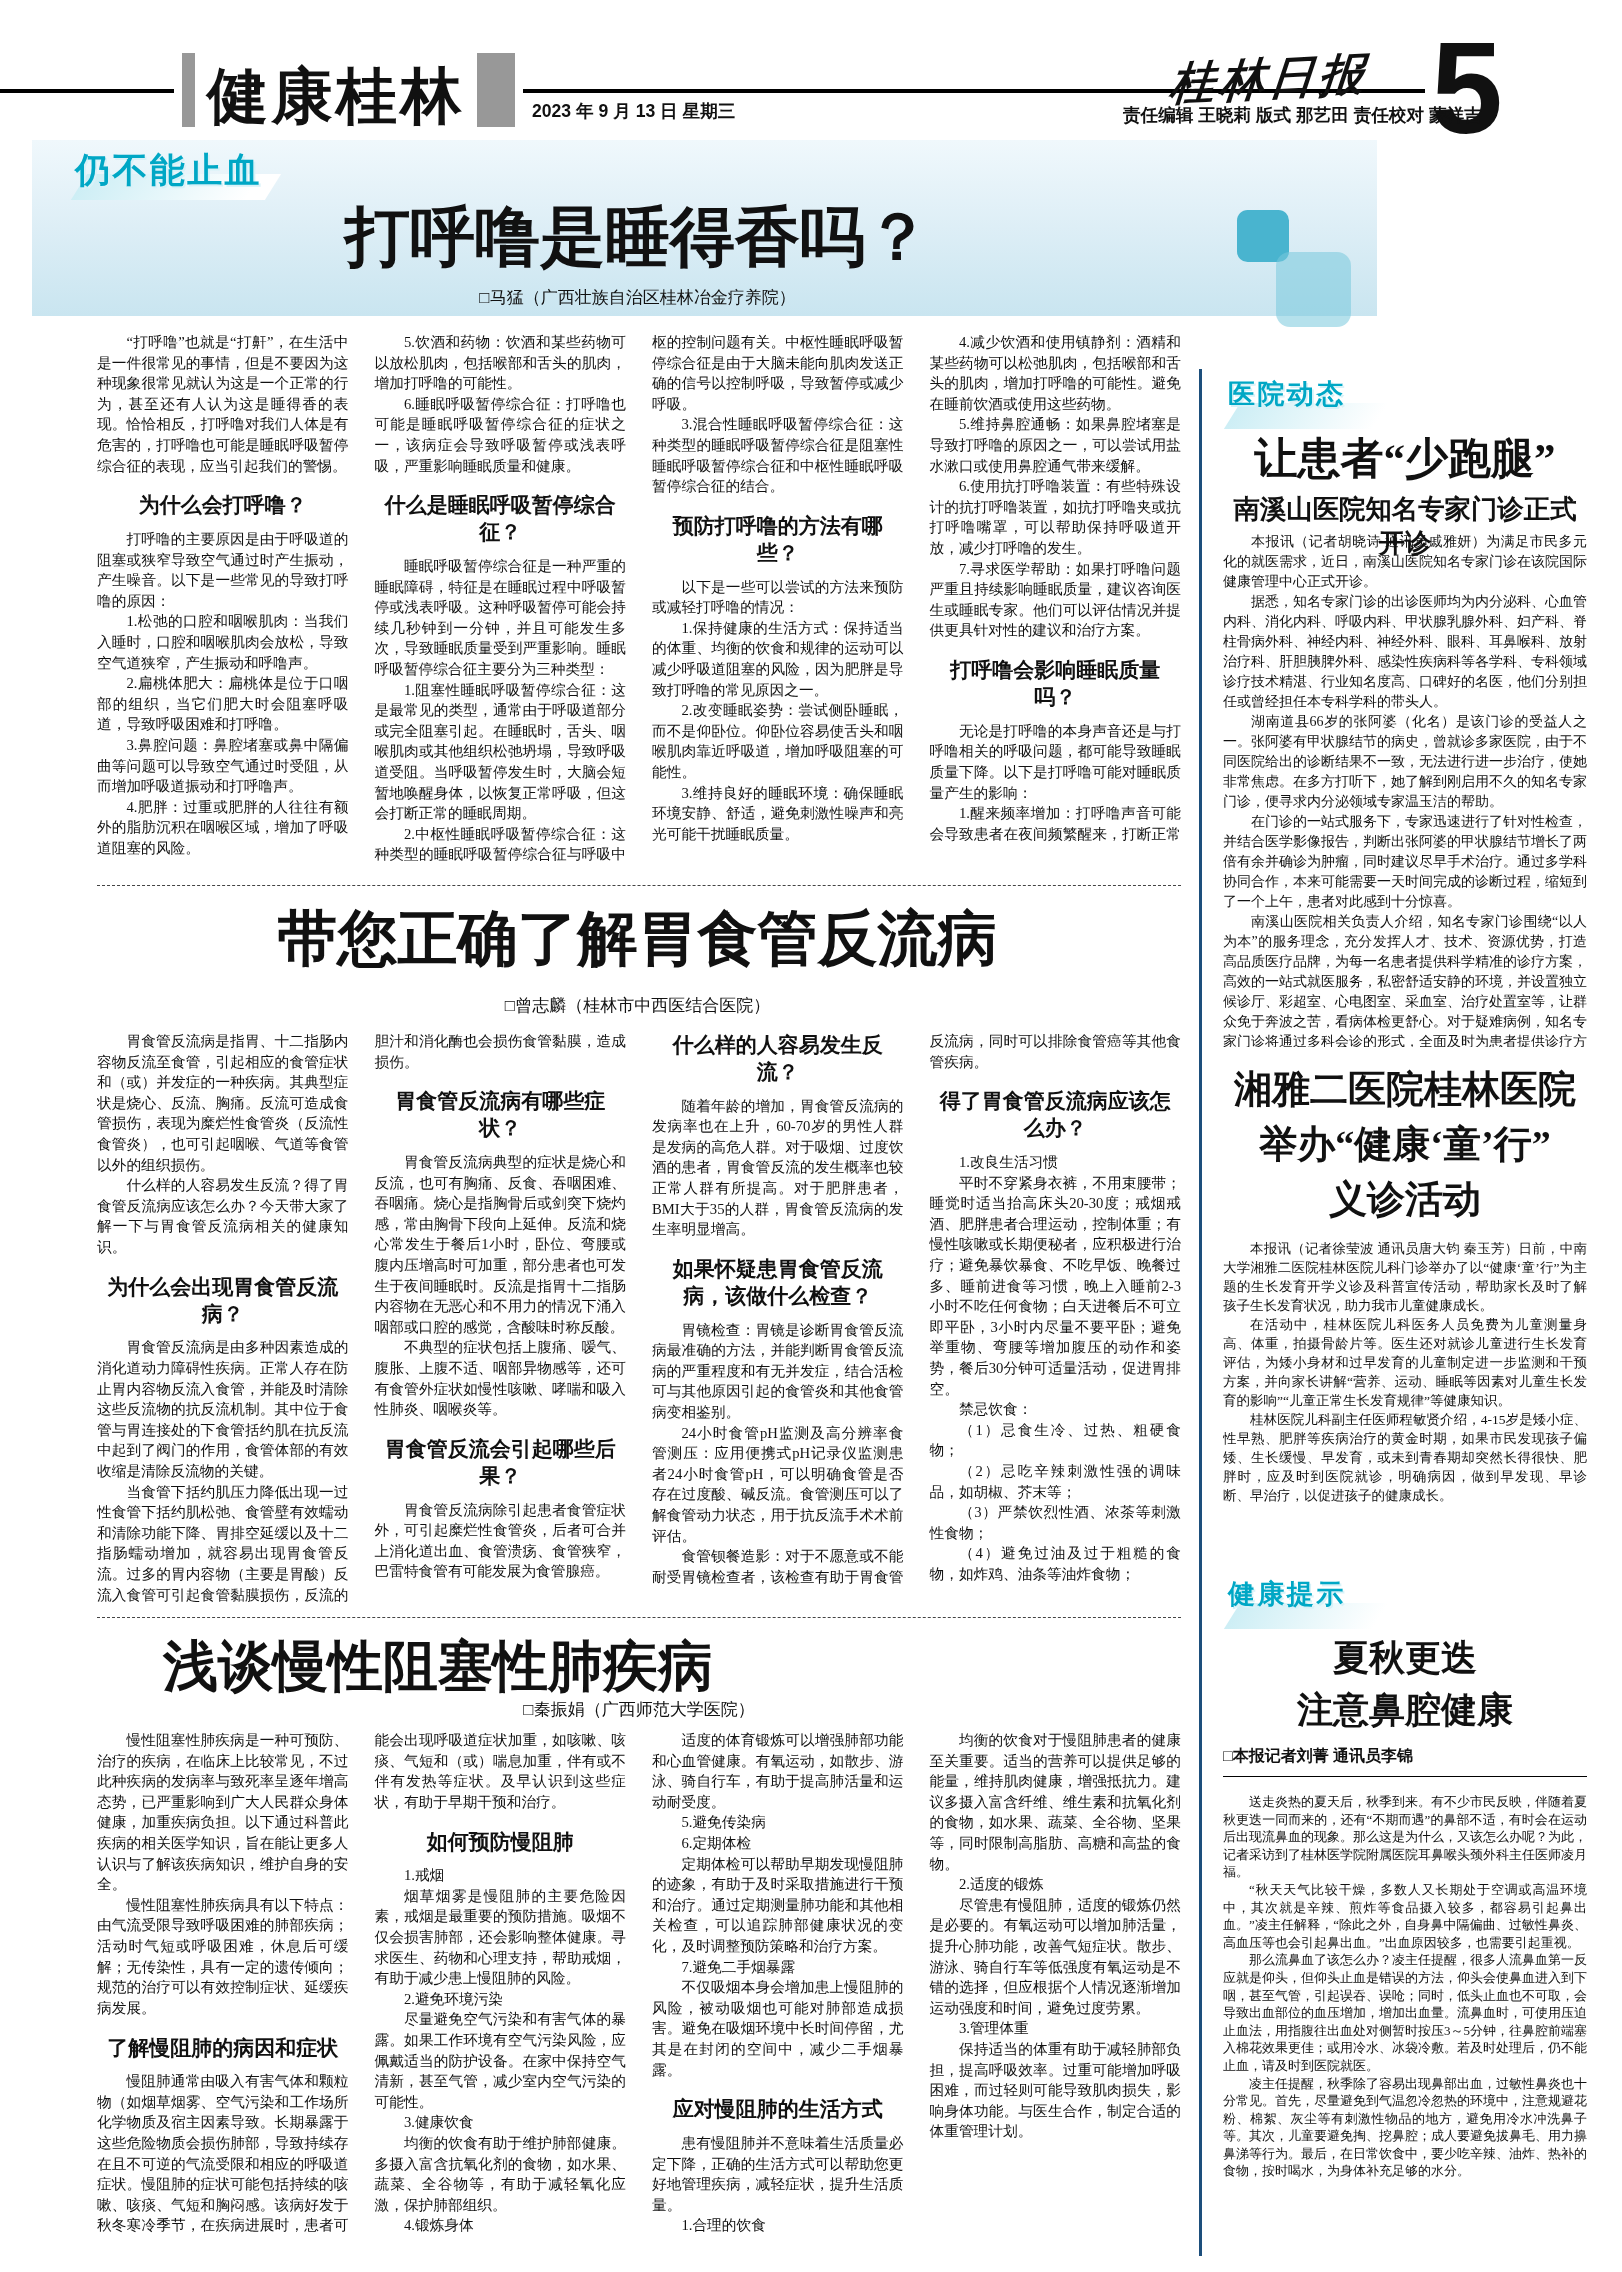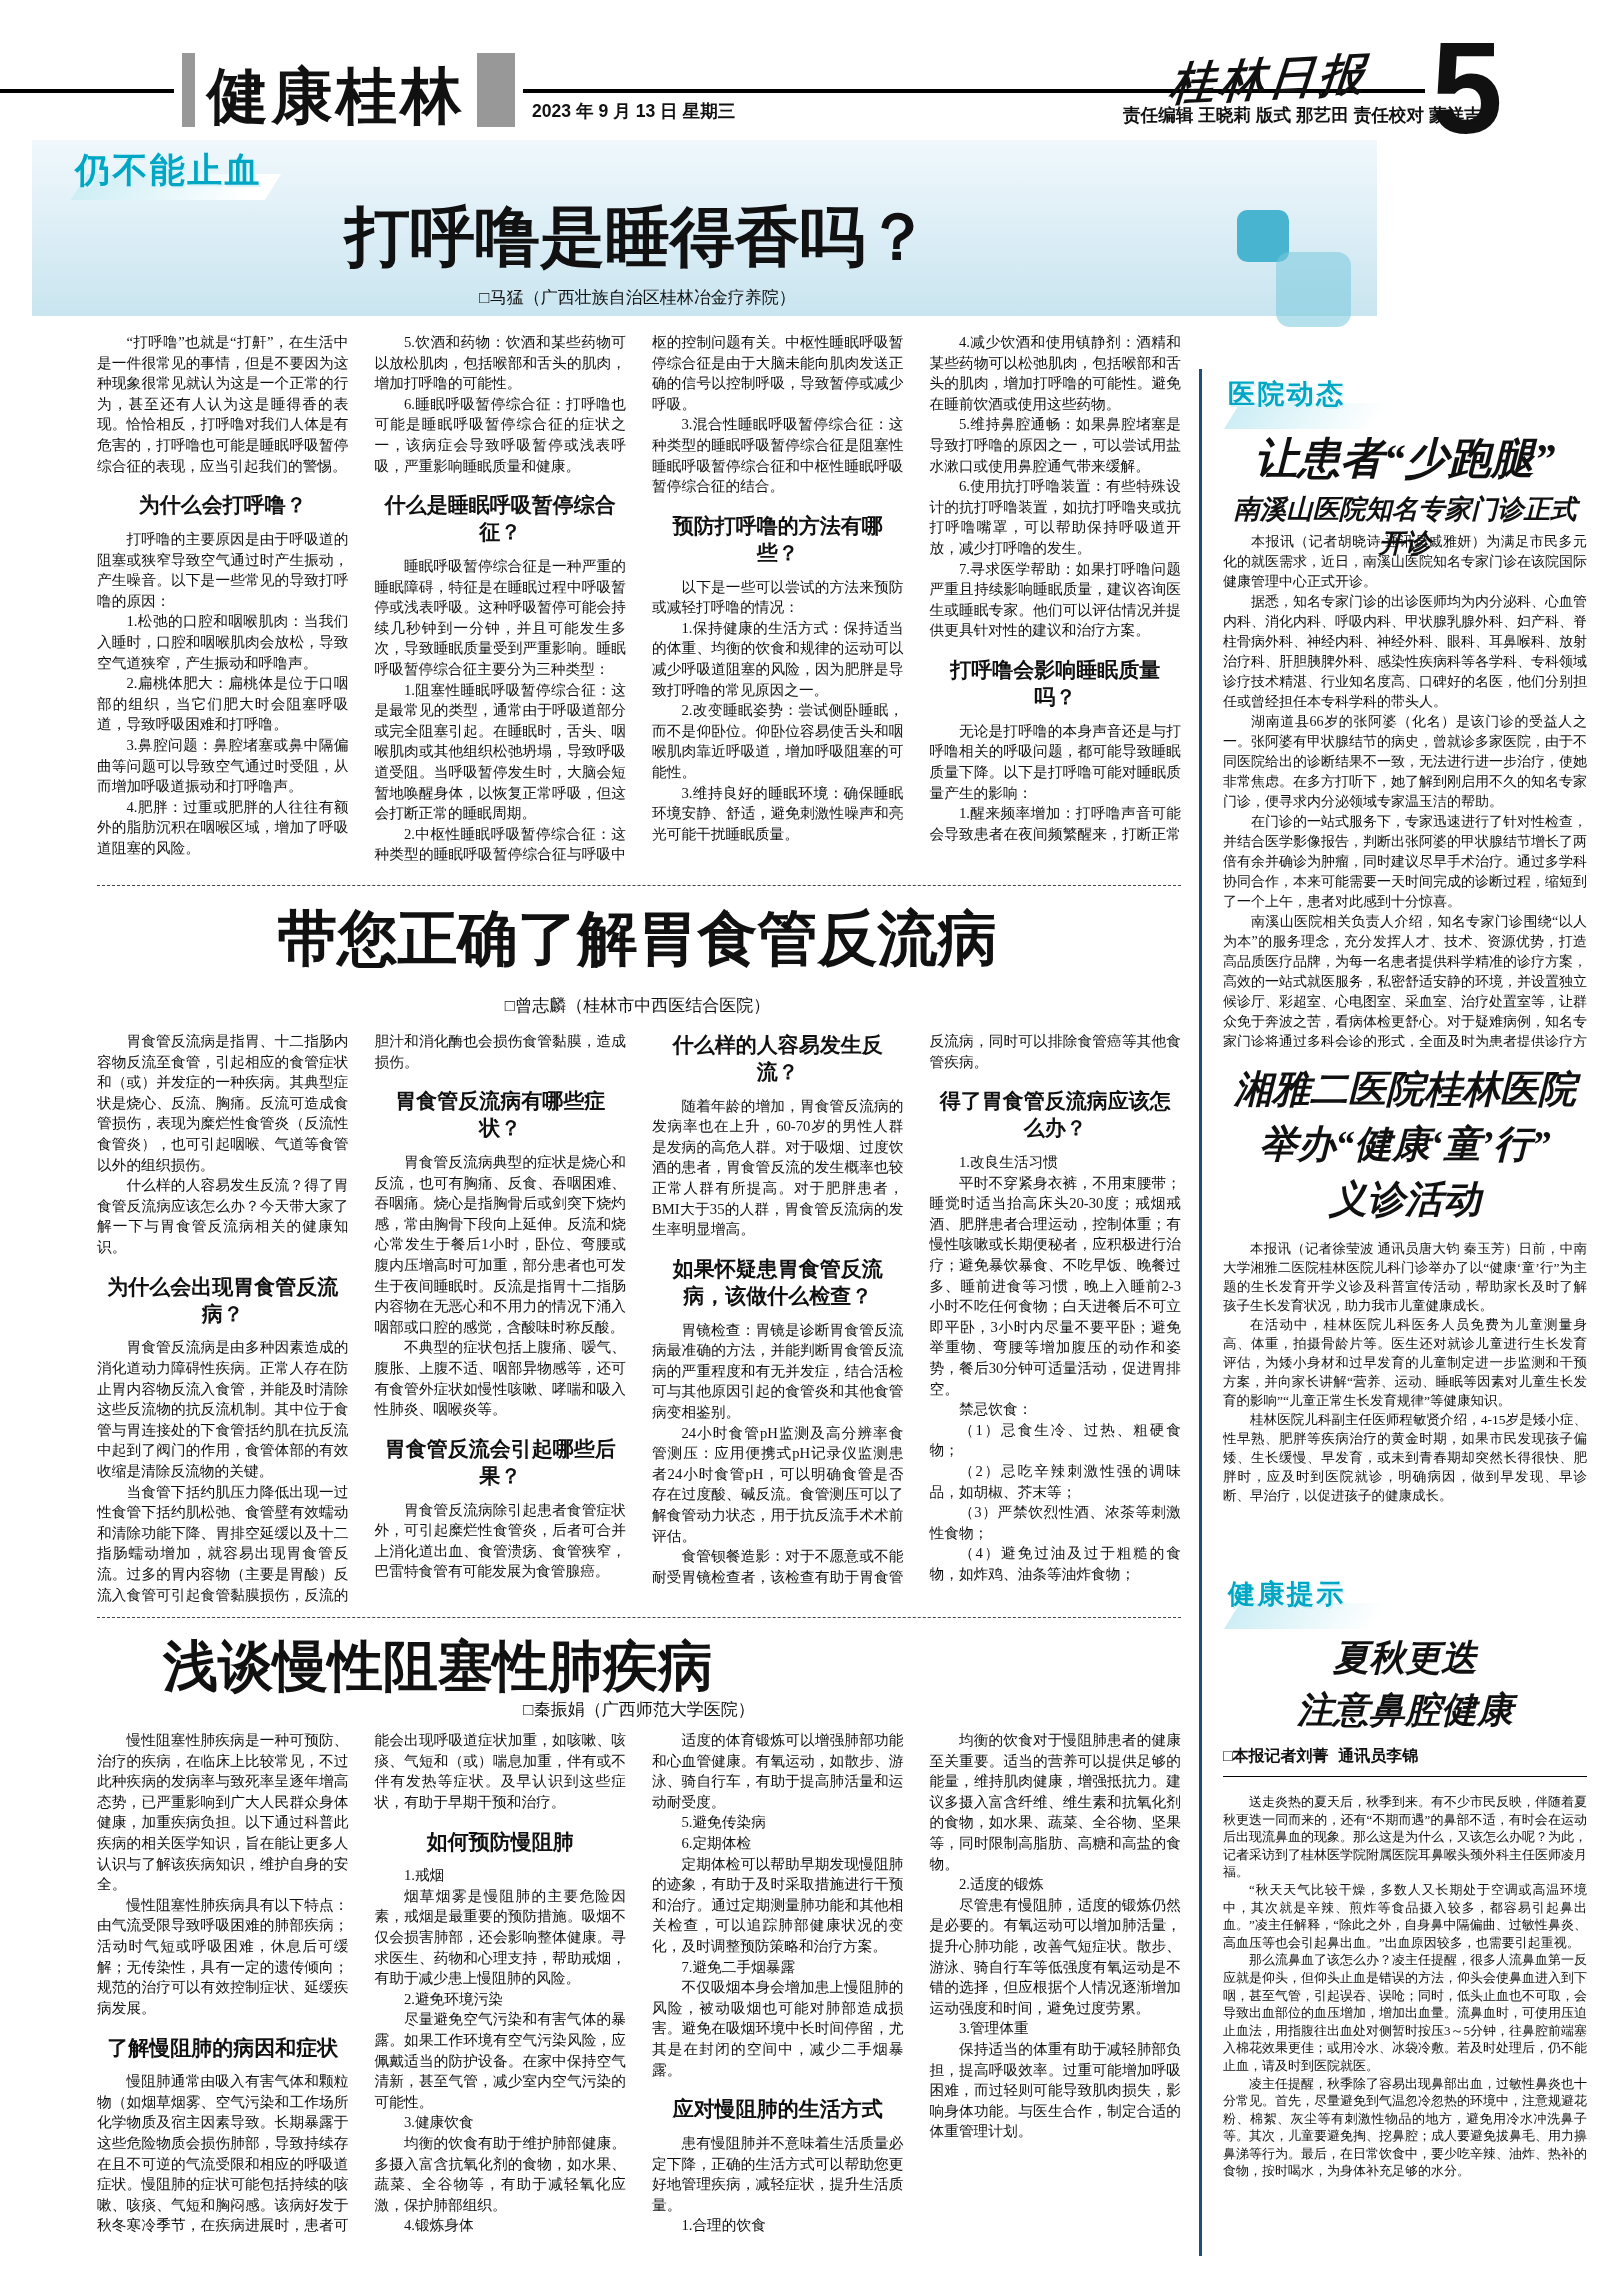--- a/index.html
+++ b/index.html
@@ -41,23 +41,23 @@
   .byline{position:absolute;text-align:center;font-size:17px;white-space:nowrap;}
   .cols4{position:absolute;column-count:4;column-gap:26px;column-fill:auto;overflow:hidden;
         text-align:justify;font-size:14.7px;line-height:20.6px;}
   .para{margin:0;text-indent:2em;}
   .col-subhead{font-family:"Liberation Sans","DejaVu Sans",sans-serif;font-weight:bold;
         font-size:21px;line-height:27px;text-align:center;text-indent:0;margin:15.3px 0 10.6px;break-inside:avoid;}
   .dashed-sep{position:absolute;left:97px;width:1084px;height:0;border-top:1.8px dashed #444;}
   
   .v-divider{position:absolute;left:1199px;top:369px;width:2.9px;height:1887px;background:#1d4f7c;}
   .side{position:absolute;left:1223px;width:364px;}
-  .side-title{font-weight:bold;text-align:center;line-height:1.3;font-style:italic;}
+  .side-title{font-weight:bold;text-align:center;line-height:1.3;}
   .side-body{text-align:justify;overflow:hidden;}
-  .side-byline{font-family:Liberation Mono, monospace;font-weight:bold;font-size:16px;
+  .side-byline{font-family:Liberation Sans, sans-serif;font-weight:bold;font-size:16px;
         border-bottom:1.8px solid #000;padding-bottom:9.4px;}
 </style>
 </head>
 <body>
 
 <div class="page">
 
   <div class="mast-rule"></div>
   <div class="mast-title-wrap">
     <div class="gray-bar-thin"></div>

